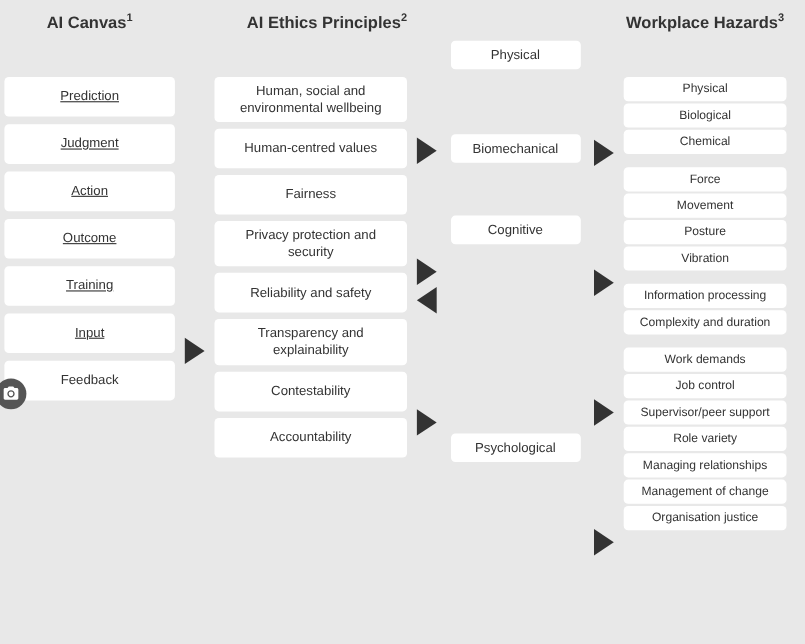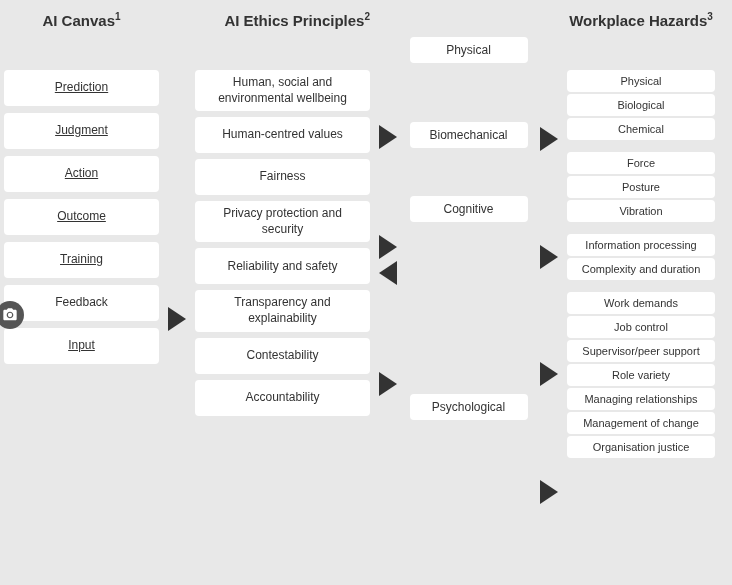--- a/index.html
+++ b/index.html
@@ -189,32 +189,32 @@
           </div>
         <div class="white-box canvas-box">
             <span>Action</span>
           </div>
         <div class="white-box canvas-box">
             <span>Outcome</span>
           </div>
         <div class="white-box canvas-box">
             <span>Training</span>
           </div>
+        <div class="white-box canvas-box">
+            <span>Input</span>
+          </div>
         <div class="white-box feedback-box" style="position:relative;overflow:visible;">
           <span>Feedback</span>
           <div class="camera-icon">
             <svg viewBox="0 0 24 24" xmlns="http://www.w3.org/2000/svg">
               <path d="M12 15.2a3.2 3.2 0 1 0 0-6.4 3.2 3.2 0 0 0 0 6.4z"></path>
               <path d="M9 2L7.17 4H4c-1.1 0-2 .9-2 2v12c0 1.1.9 2 2 2h16c1.1 0 2-.9 2-2V6c0-1.1-.9-2-2-2h-3.17L15 2H9zm3 15c-2.76 0-5-2.24-5-5s2.24-5 5-5 5 2.24 5 5-2.24 5-5 5z"></path>
             </svg>
           </div>
         </div>
-        <div class="white-box canvas-box">
-            <span>Input</span>
-          </div>
       </div>
     </div>
 
     <div class="arrows-col" style="justify-content:center; padding-top:52px;">
       <div style="display:flex;align-items:center;height:100%;flex-direction:column;justify-content:center;">
         <div class="big-arrow-right"></div>
       </div>
     </div>
 
     <div class="column col-2">
@@ -329,20 +329,23 @@
           </div>
         <div class="white-box hazard-box">
             <span>Chemical</span>
           </div>
         <div class="hazard-spacer"></div>
 
         <div class="white-box hazard-box">
             <span>Force</span>
           </div>
         <div class="white-box hazard-box">
+            <span>Movement</span>
+          </div>
+        <div class="white-box hazard-box">
             <span>Posture</span>
           </div>
         <div class="white-box hazard-box">
             <span>Vibration</span>
           </div>
         <div class="hazard-spacer"></div>
 
         <div class="white-box hazard-box">
             <span>Information processing</span>
           </div>

